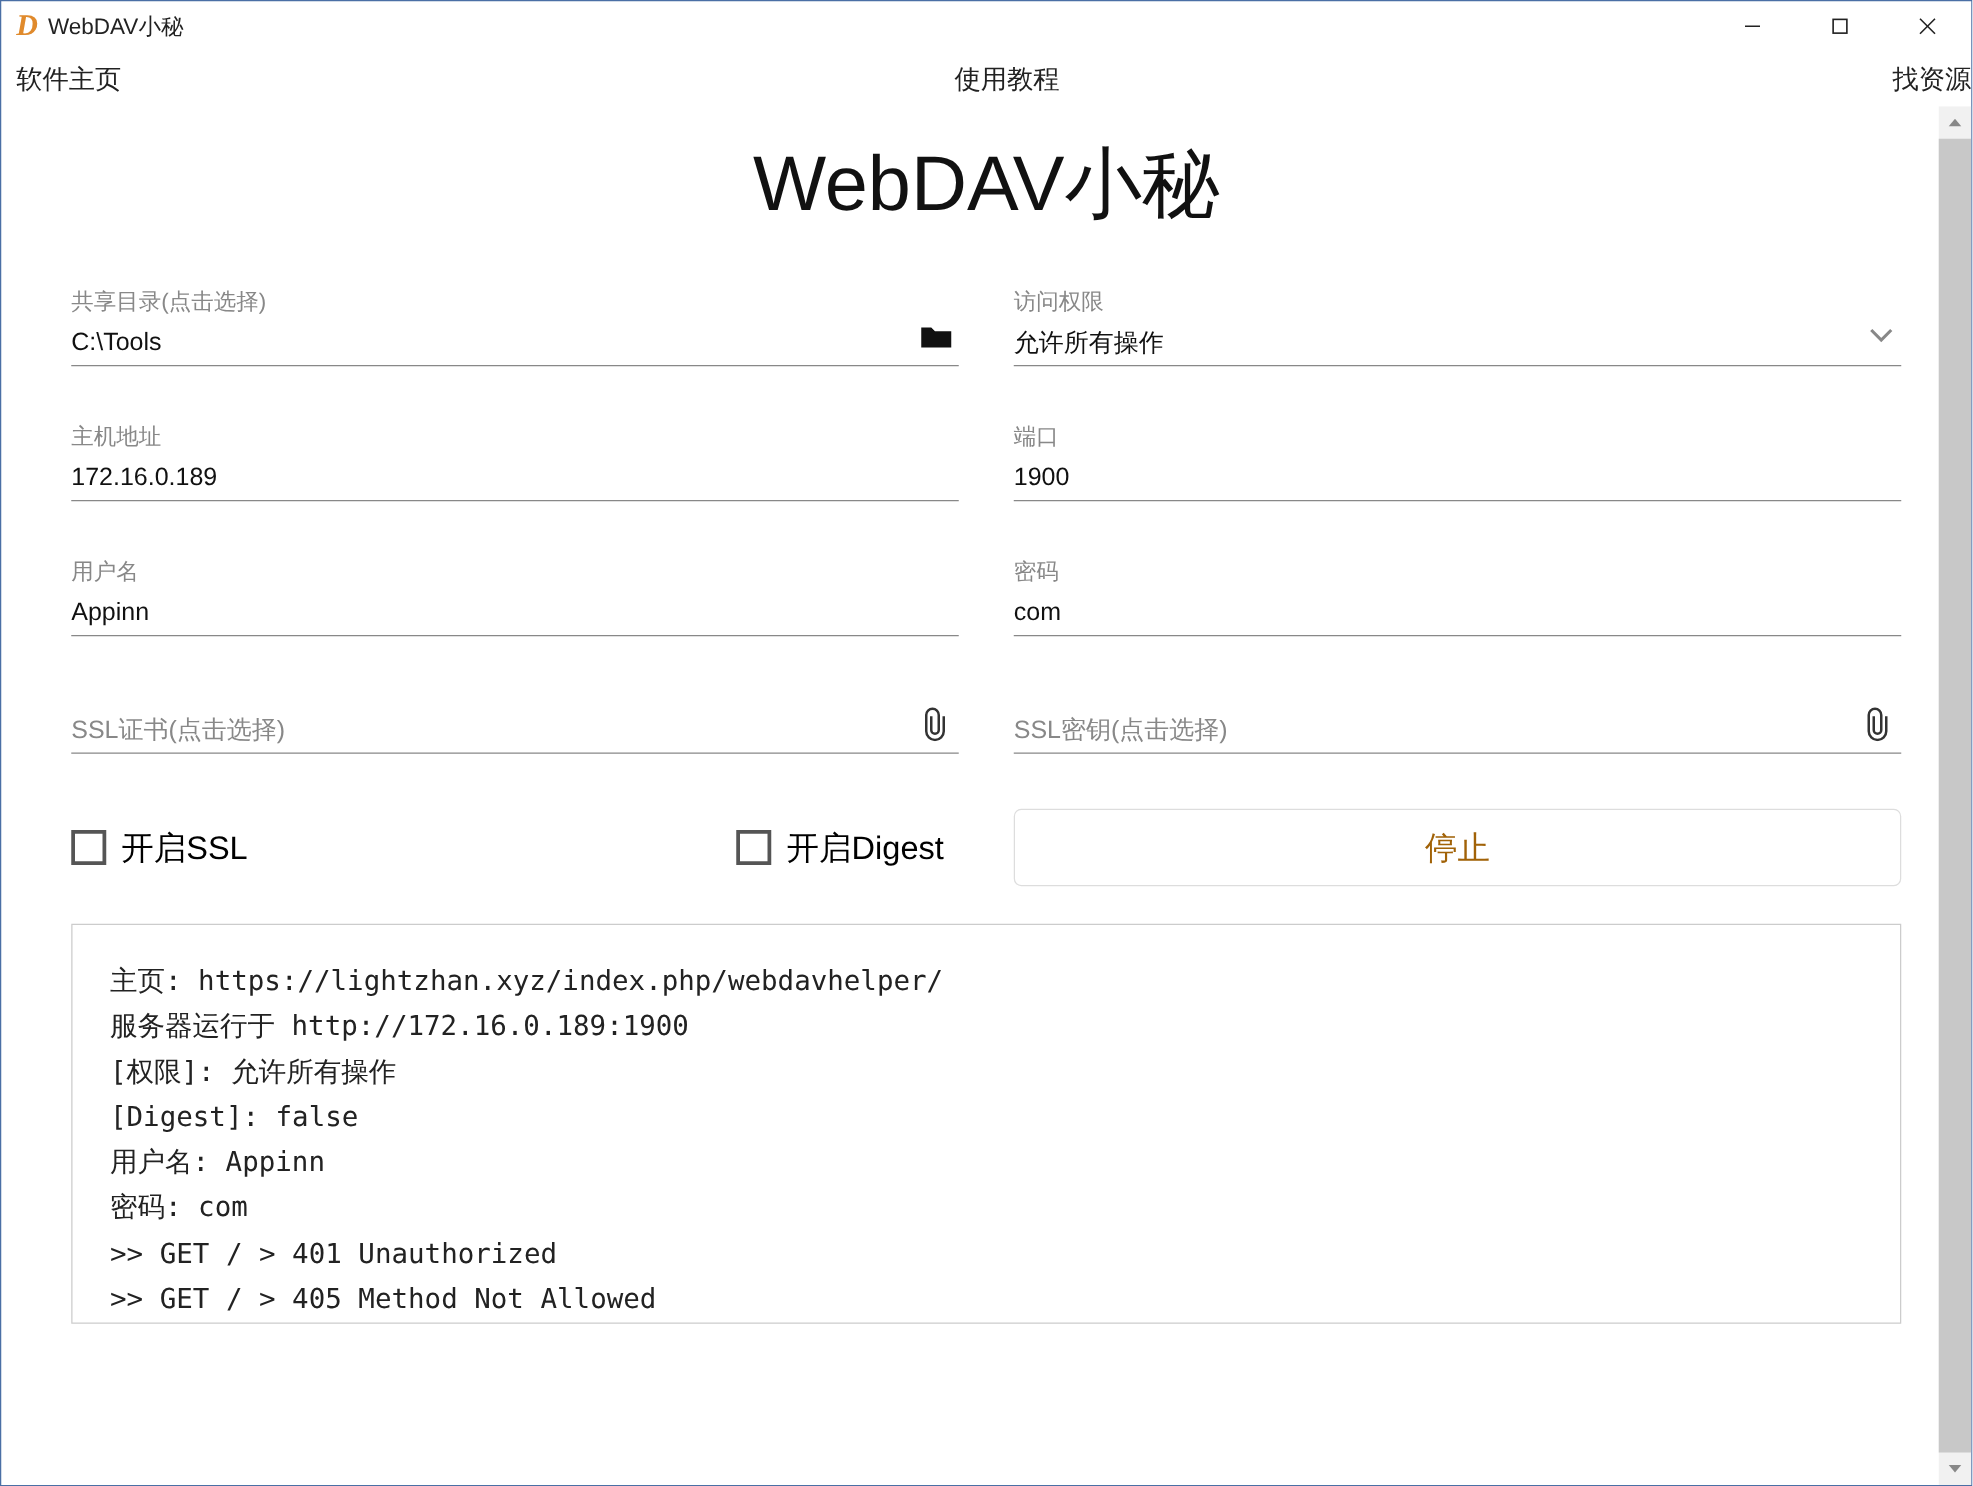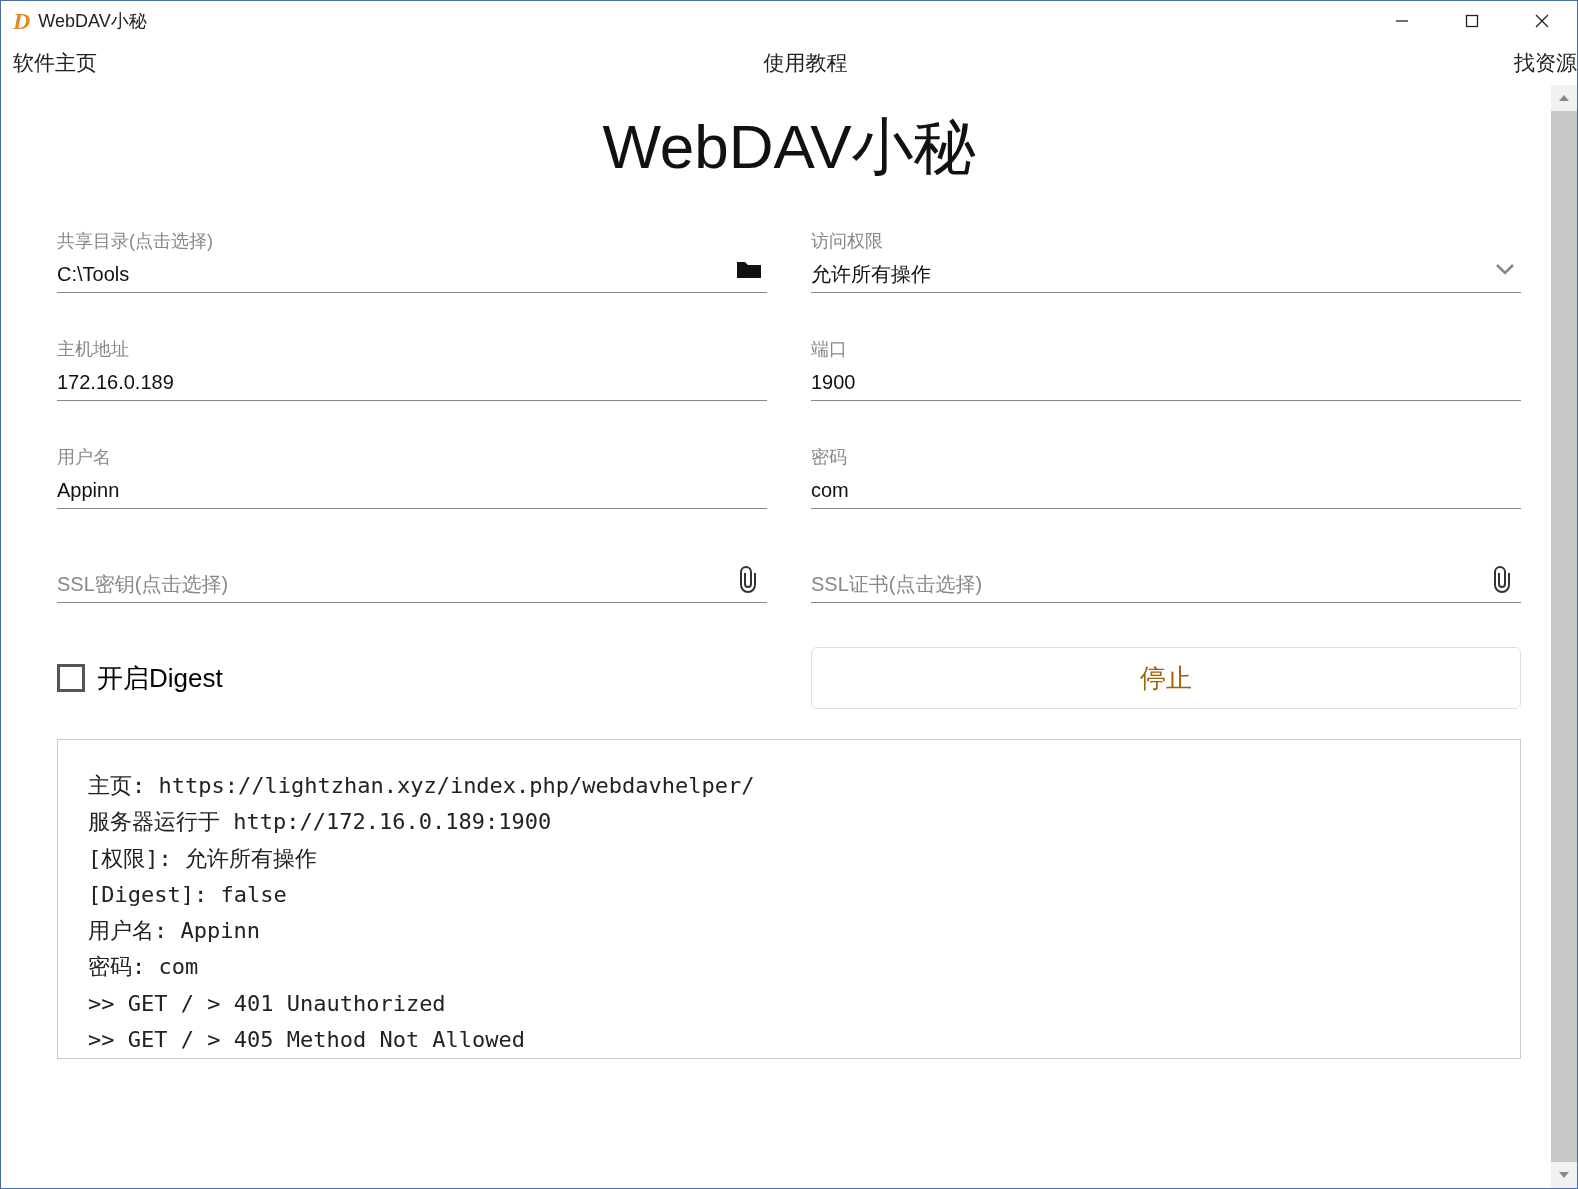--- a/index.html
+++ b/index.html
@@ -108,38 +108,42 @@
           <span class="field-label">用户名</span>
           <input class="field-input" value="Appinn" style="">
         </div>
 
         <div class="field">
           <span class="field-label">密码</span>
           <input class="field-input" value="com" style="">
         </div>
 
         <div class="field no-label">
+          <input class="field-input" placeholder="SSL证书(点击选择)" style="">
+          <span class="field-icon">
+            <svg width="24" height="28" viewBox="0 0 24 28">
+                <path d="M18 8 v12 a7 7 0 0 1 -14 0 V7 a5 5 0 0 1 10 0 v12 a3 3 0 0 1 -6 0 V8" fill="none" stroke="#333" stroke-width="2"></path>
+              </svg>
+          </span>
+        </div>
+
+        <div class="field no-label">
           <input class="field-input" placeholder="SSL密钥(点击选择)" style="">
           <span class="field-icon">
             <svg width="24" height="28" viewBox="0 0 24 28">
                 <path d="M18 8 v12 a7 7 0 0 1 -14 0 V7 a5 5 0 0 1 10 0 v12 a3 3 0 0 1 -6 0 V8" fill="none" stroke="#333" stroke-width="2"></path>
               </svg>
           </span>
         </div>
 
-        <div class="field no-label">
-          <input class="field-input" placeholder="SSL证书(点击选择)" style="">
-          <span class="field-icon">
-            <svg width="24" height="28" viewBox="0 0 24 28">
-                <path d="M18 8 v12 a7 7 0 0 1 -14 0 V7 a5 5 0 0 1 10 0 v12 a3 3 0 0 1 -6 0 V8" fill="none" stroke="#333" stroke-width="2"></path>
-              </svg>
-          </span>
-        </div>
-
         <div class="left-col-checks">
+          <label class="checkbox">
+            <span class="checkbox-box"></span>
+            <span>开启SSL</span>
+          </label>
           <label class="checkbox">
             <span class="checkbox-box"></span>
             <span>开启Digest</span>
           </label>
         </div>
 
         <div>
           <button class="stop-btn">停止</button>
         </div>
 

